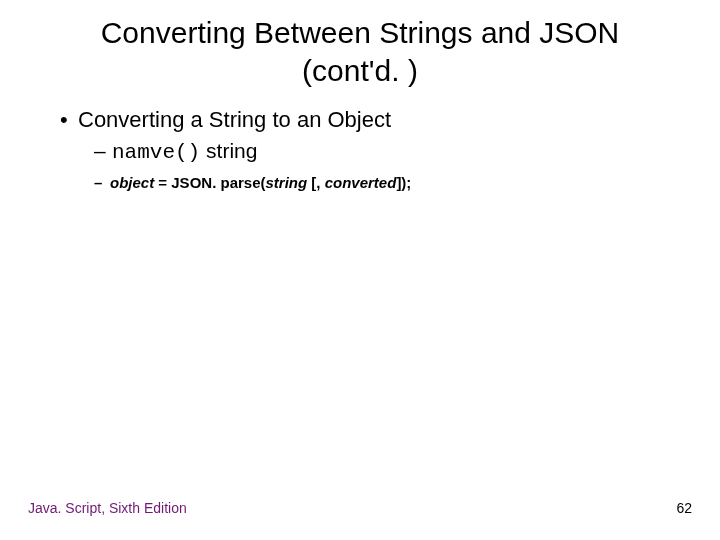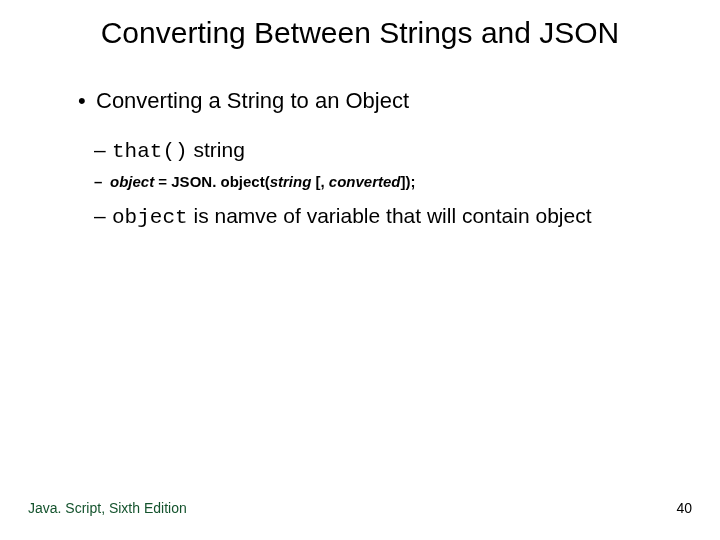--- a/index.html
+++ b/index.html
@@ -23,21 +23,21 @@
     font-size: 30px;
     font-weight: 400;
     padding-top: 14px;
     line-height: 1.25;
   }
   .body {
     padding: 18px 36px 0 36px;
     font-size: 22px;
   }
   .lvl1 {
-    margin: 18px;
+    margin: 0;
     padding: 0 0 0 24px;
     font-size: 22px;
   }
   .lvl1 .bullet {
     display: inline-block;
     width: 18px;
   }
   .lvl2 {
     padding: 6px 0 0 58px;
     font-size: 21px;
@@ -67,56 +67,54 @@
     font-family: "Courier New", Courier, monospace;
   }
   .italic {
     font-style: italic;
   }
   .footer-left {
     position: absolute;
     left: 28px;
     bottom: 24px;
     font-size: 14px;
-    color: #14532d;
+    color: #701a75;
   }
   .footer-right {
     position: absolute;
     right: 28px;
     bottom: 24px;
     font-size: 14px;
     color: #000;
   }
 </style>
 </head>
 <body>
 
 <div class="slide">
 
   <div class="title">
     <span>Converting Between Strings and JSON</span><br>
+    <span>(cont'd. )</span>
   </div>
 
   <div class="body">
 
     <div class="lvl1">
       <span class="bullet">•</span><span>Converting a String to an Object</span>
     </div>
 
     <div class="lvl2">
-      <span class="dash">–</span><span class="code">that()</span><span> string</span>
+      <span class="dash">–</span><span class="code">namve()</span><span> string</span>
     </div>
 
     <div class="lvl2b">
-      <span class="dash">–</span><span class="italic">object</span><span> = JSON. object(</span><span class="italic">string</span><span> [, </span><span class="italic">converted</span><span>]);</span>
+      <span class="dash">–</span><span class="italic">object</span><span> = JSON. parse(</span><span class="italic">string</span><span> [, </span><span class="italic">converted</span><span>]);</span>
     </div>
 
-    <div class="lvl2c">
-      <span class="dash">–</span><span class="code">object</span><span> is namve of variable that will contain object</span>
-    </div>
 
 
   </div>
 
   <div class="footer-left">Java. Script, Sixth Edition</div>
-  <div class="footer-right">40</div>
+  <div class="footer-right">62</div>
 
 </div>
 
 </body></html>

